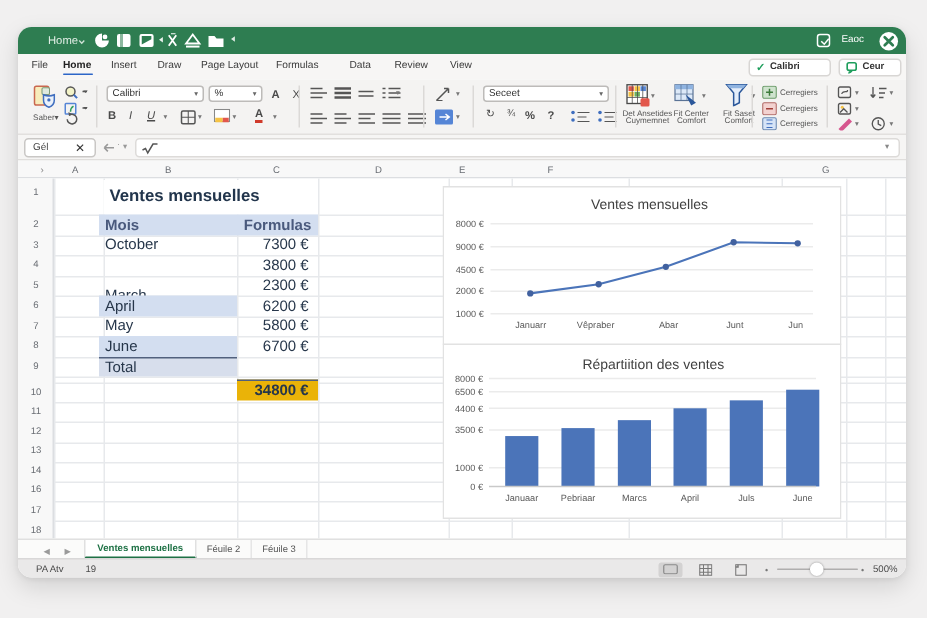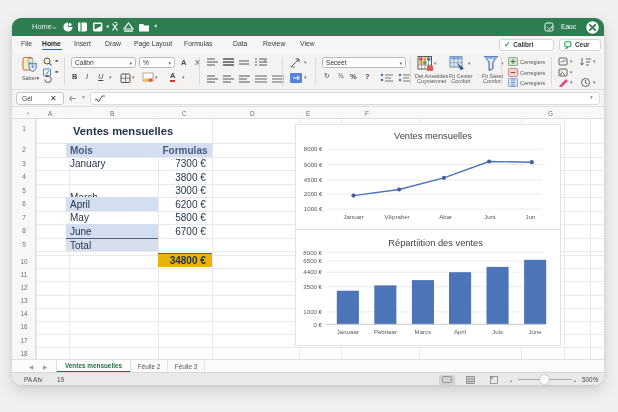--- a/index.html
+++ b/index.html
@@ -327,28 +327,28 @@
         <div class="vline" style="left:329px"></div>
         <div class="vline" style="left:407px"></div>
         <div class="vline" style="left:509px"></div>
         <div class="vline" style="left:551.5px"></div>
         <div class="vline" style="left:578px"></div>
       </div>
 
     <div class="cell" style="left:57px;top:0.5px;width:142.8px;height:23.5px;background:#fff;padding-left:4px;font-size:11.2px;font-weight:bold;color:#22354C">Ventes mensuelles</div>
     <div class="cell blue hdrtxt" style="left:54px;top:24.4px;width:91.5px;height:13.5px;padding-left:4px">Mois</div>
     <div class="cell blue hdrtxt" style="left:145.5px;top:24.4px;width:54.3px;height:13.5px;padding-left:5px">Formulas</div>
-    <div class="cell" style="left:54px;top:37.9px;width:91.5px;height:13.5px;padding-left:4px">January</div>
+    <div class="cell" style="left:54px;top:37.9px;width:91.5px;height:13.5px;padding-left:4px">October</div>
     <div class="cell" style="left:54px;top:64.9px;width:91.5px;height:28px;padding-left:4px">March</div>
     <div class="cell blue" style="left:54px;top:78.4px;width:91.5px;height:13.5px;padding-left:4px">April</div>
     <div class="cell" style="left:54px;top:91.9px;width:91.5px;height:13.5px;padding-left:4px">May</div>
     <div class="cell blue" style="left:54px;top:105.4px;width:91.5px;height:13.5px;padding-left:4px">June</div>
     <div class="cell r" style="left:145.5px;top:37.9px;width:48.3px;height:13.5px">7300 €</div>
     <div class="cell r" style="left:145.5px;top:51.4px;width:48.3px;height:13.5px">3800 €</div>
-    <div class="cell r" style="left:145.5px;top:64.9px;width:48.3px;height:13.5px">3000 €</div>
+    <div class="cell r" style="left:145.5px;top:64.9px;width:48.3px;height:13.5px">2300 €</div>
     <div class="cell r" style="left:145.5px;top:78.4px;width:48.3px;height:13.5px">6200 €</div>
     <div class="cell r" style="left:145.5px;top:91.9px;width:48.3px;height:13.5px">5800 €</div>
     <div class="cell r" style="left:145.5px;top:105.4px;width:48.3px;height:13.5px">6700 €</div>
     <div class="cell" style="left:54px;top:118.9px;width:91.5px;height:13.5px;padding-left:4px;font-weight:normal;background:#D7DEEC;border-top:1.5px solid #51607D">Total</div>
     <div class="cell r" style="left:145.5px;top:134px;width:54.3px;height:13.5px;font-weight:bold;background:#eab308;border-top:1.5px solid #51607D;padding-right:6px">34800 €</div>
 
     <div id="charts">
 <svg class="abs" style="left:283px;top:4.5px" width="266" height="222" viewBox="0 0 266 222">
   <rect x="0.5" y="0.5" width="265" height="221" fill="#fff" stroke="#E2E2E2"></rect>
 

